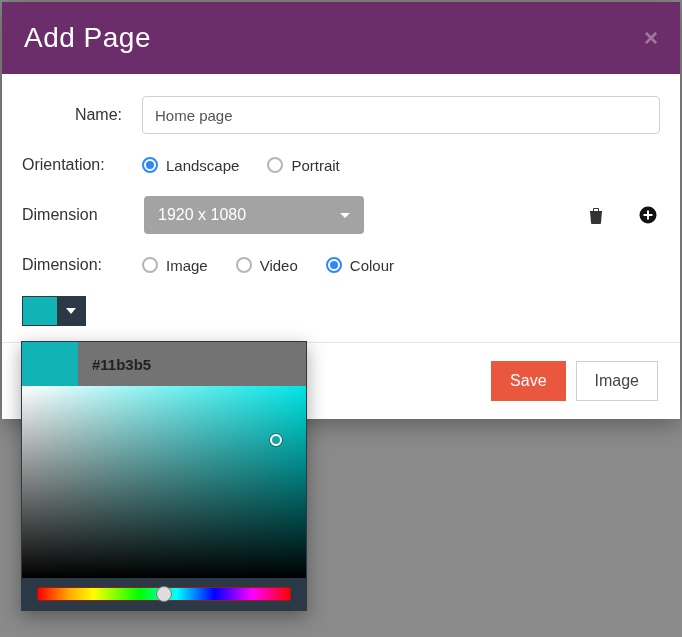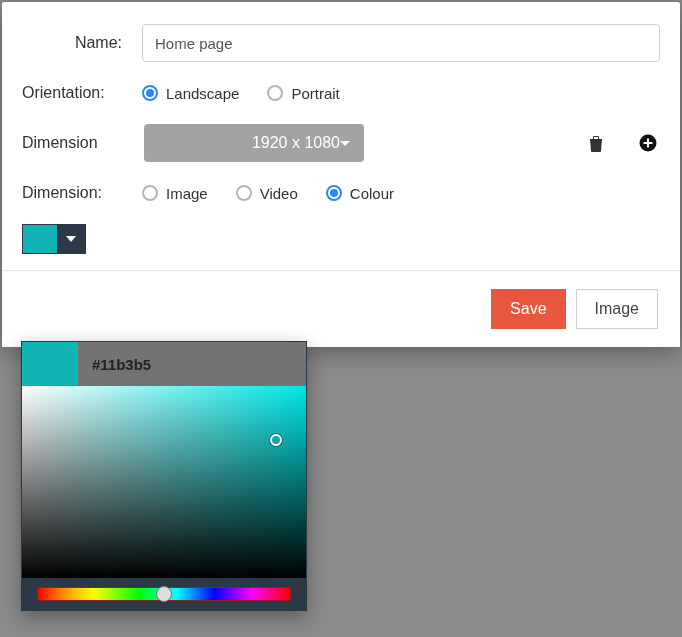--- a/index.html
+++ b/index.html
@@ -98,21 +98,21 @@
   }
   .dim-row { gap: 14px; }
   .dim-select {
     flex: 1;
     height: 38px;
     background: #a3a3a3;
     color: #fff;
     border-radius: 4px;
     display: flex;
     align-items: center;
-    justify-content: flex-end;
+    justify-content: space-between;
     padding: 0 14px;
     font-size: 16px;
     cursor: pointer;
     max-width: 425px;
   }
   .caret-down {
     width: 0; height: 0;
     border-left: 5px solid transparent;
     border-right: 5px solid transparent;
     border-top: 5px solid #fff;
@@ -250,20 +250,24 @@
     border: 1px solid #777;
     cursor: pointer;
   }
   svg { display: block; }
 </style>
 </head>
 <body>
 
 <div class="modal">
 
+  <div class="modal-header">
+    <div class="modal-title">Add Page</div>
+    <div class="close-x">×</div>
+  </div>
 
   <div class="modal-body">
 
     <div class="form-row">
       <div class="form-label right">Name:</div>
       <input class="text-input" type="text" value="Home page" style="">
     </div>
 
     <div class="form-row">
       <div class="form-label">Orientation:</div>

